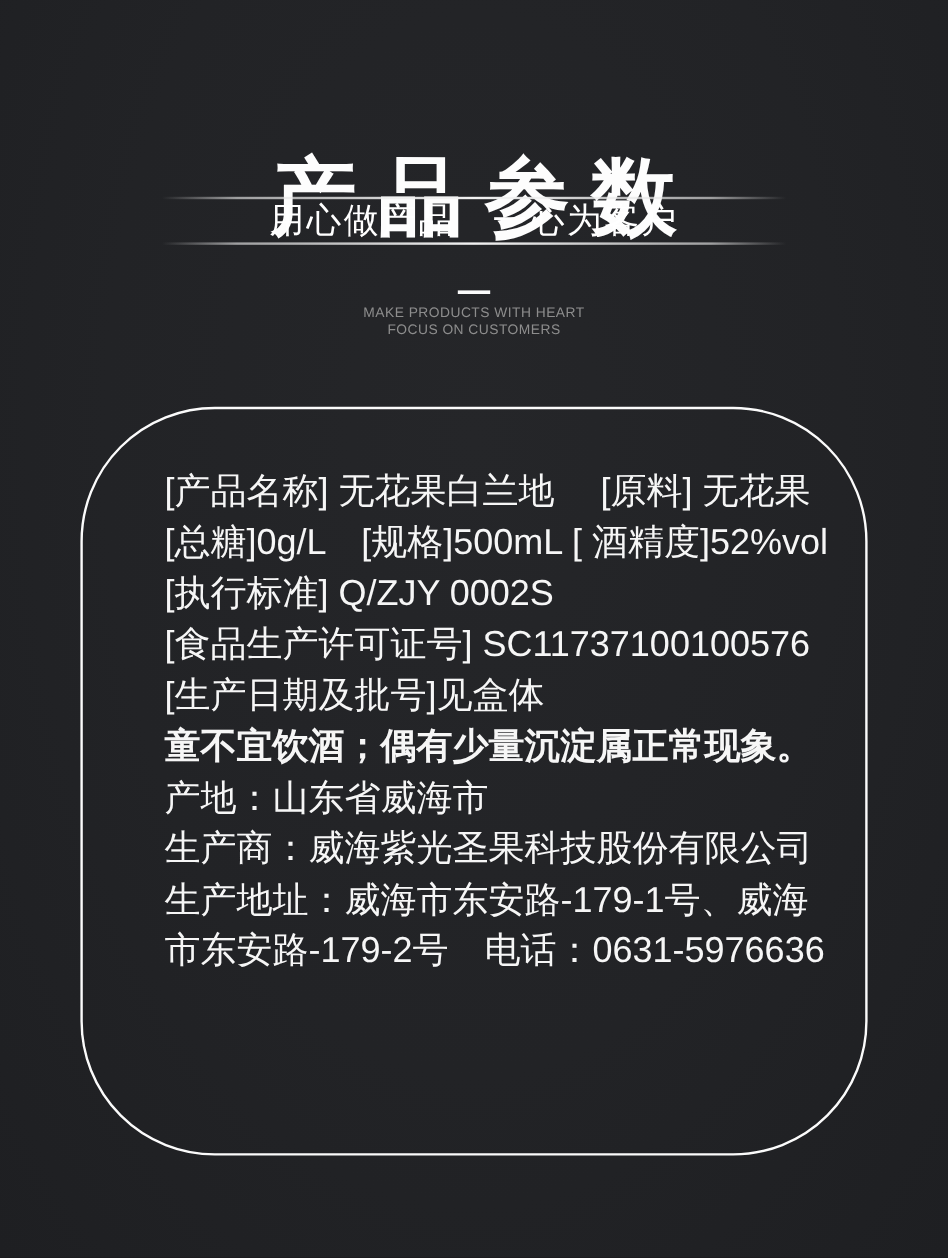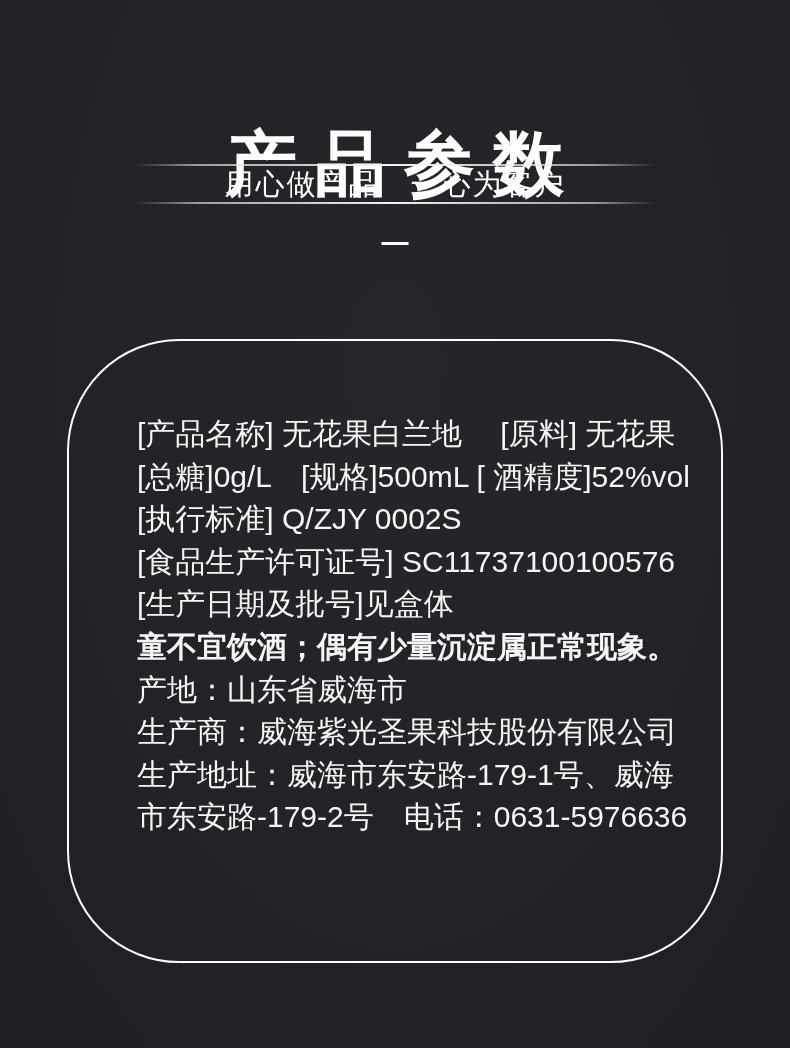--- a/index.html
+++ b/index.html
@@ -43,21 +43,21 @@
     position:absolute;top:254px;left:0;width:100%;
     text-align:center;color:#8d8d8d;
     font-size:11.5px;line-height:14px;letter-spacing:0.4px;
   }
   .spec-card{
     position:absolute;left:67px;top:339px;
     width:656px;height:624px;
     box-sizing:border-box;
     border:2.5px solid #fbfbfb;
     border-radius:112px;
-    padding:72px 26px 0 68px;
+    padding:48px 26px 0 68px;
   }
   .spec-line{
     color:#f6f6f6;
     font-size:30px;
     line-height:42.6px;
     white-space:nowrap;
     letter-spacing:0;
   }
   .spec-line.bold{font-weight:800;}
 </style>
@@ -67,20 +67,24 @@
 <div class="page">
 
   <h1 class="title">产品参数</h1>
 
   <div class="rule rule-top"></div>
   <div class="subtitle">用心做产品　一心为客户</div>
   <div class="rule rule-bottom"></div>
 
   <div class="dash"></div>
 
+  <div class="tagline">
+    <div>MAKE PRODUCTS WITH HEART</div>
+    <div>FOCUS ON CUSTOMERS</div>
+  </div>
 
   <section class="spec-card">
     <div class="spec-line">[产品名称] 无花果白兰地　 [原料] 无花果</div>
     <div class="spec-line">[总糖]0g/L　[规格]500mL [ 酒精度]52%vol</div>
     <div class="spec-line">[执行标准] Q/ZJY 0002S</div>
     <div class="spec-line">[食品生产许可证号] SC11737100100576</div>
     <div class="spec-line">[生产日期及批号]见盒体</div>
     <div class="spec-line bold">童不宜饮酒；偶有少量沉淀属正常现象。</div>
     <div class="spec-line">产地：山东省威海市</div>
     <div class="spec-line">生产商：威海紫光圣果科技股份有限公司</div>

